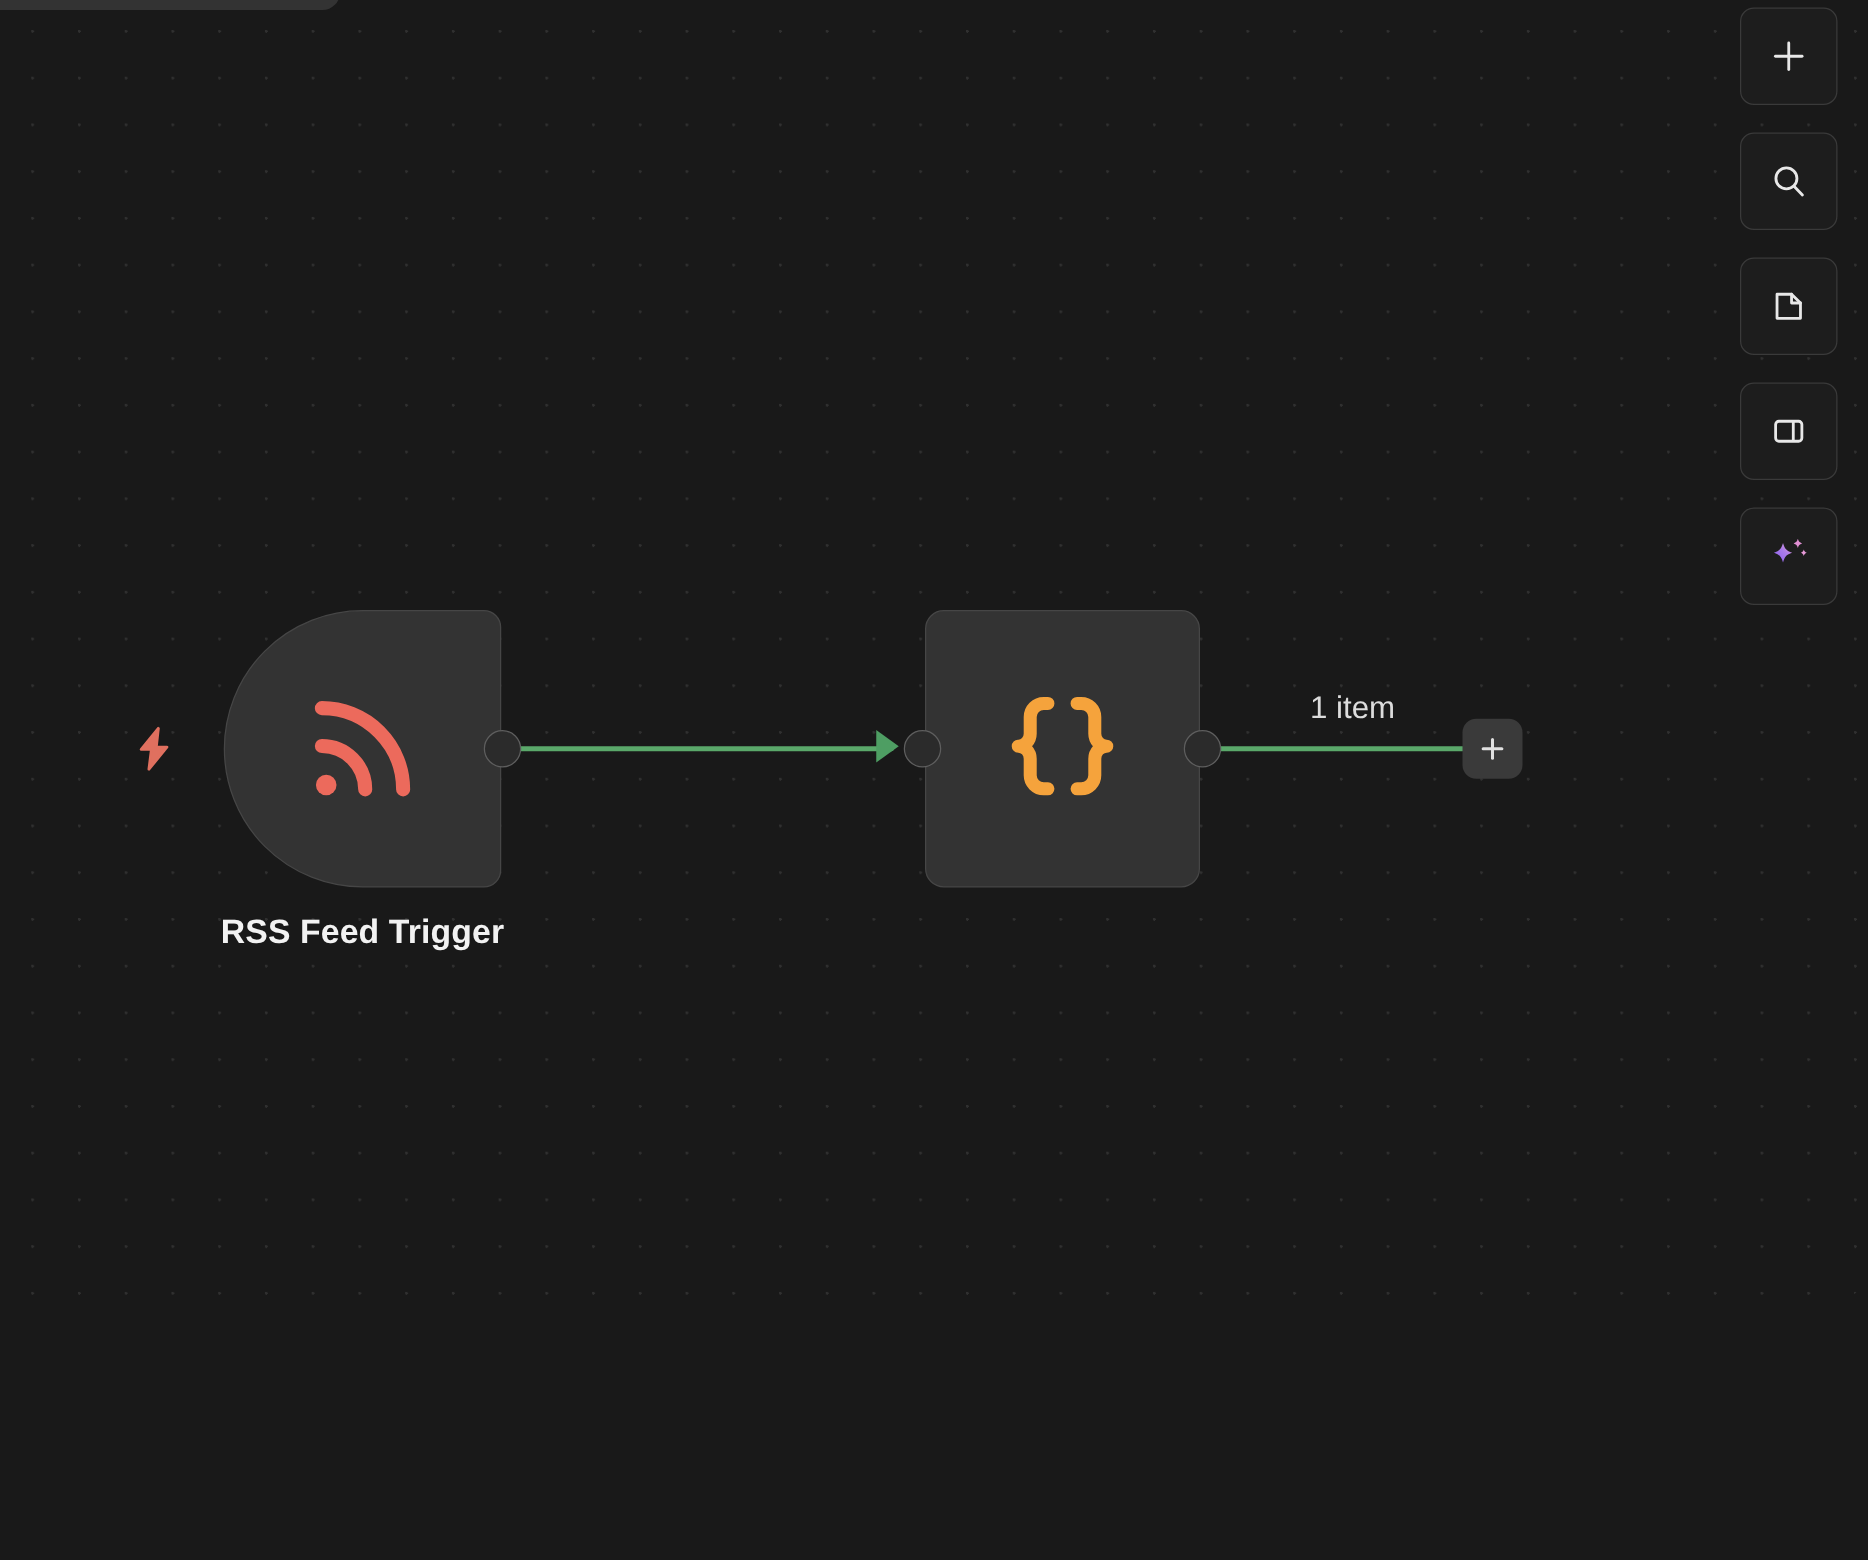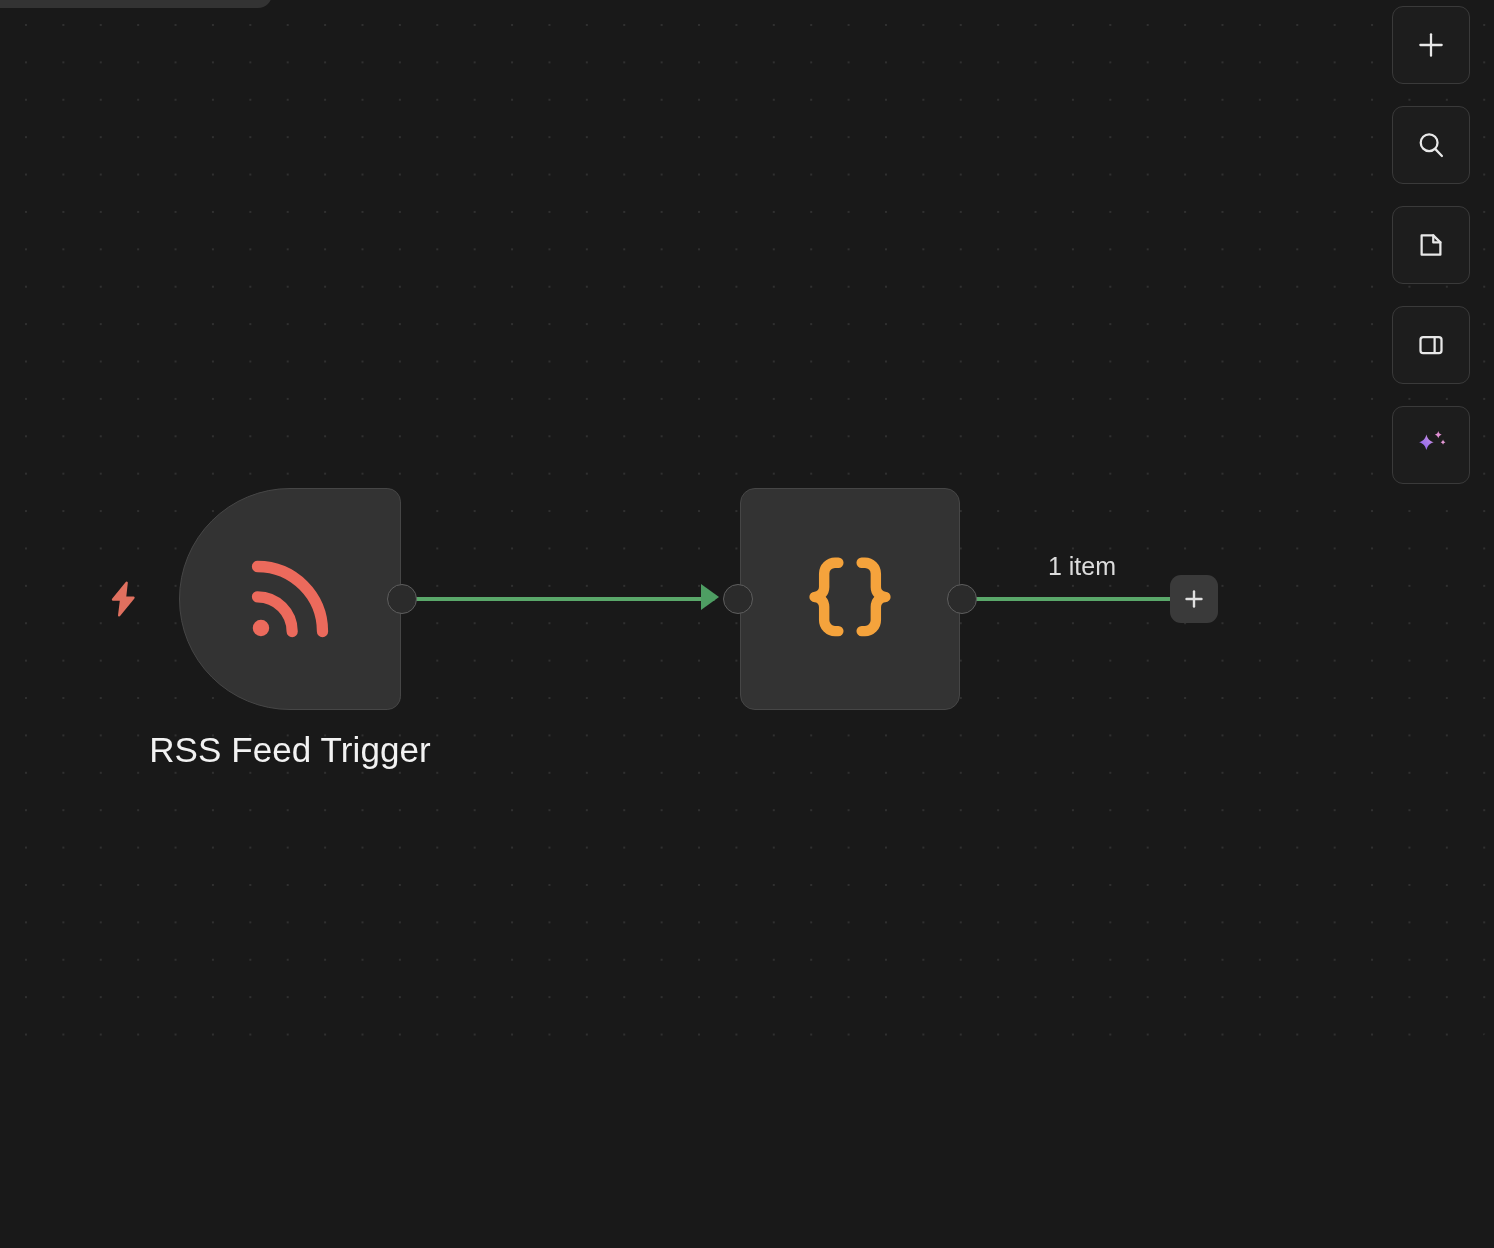--- a/index.html
+++ b/index.html
@@ -79,22 +79,22 @@
     height: 54px;
     display: flex;
     align-items: center;
     justify-content: center;
   }
 
   
   .node-title {
     position: absolute;
     color: #f2f2f2;
-    font-size: 35px;
-    font-weight: 400;
+    font-size: 27px;
+    font-weight: 700;
     letter-spacing: 0.1px;
     white-space: nowrap;
     text-align: center;
     line-height: 1.2;
   }
   #title-rss  { left: 0px;   top: 729px; width: 580px; }
   #title-code { left: 560px; top: 729px; width: 580px; }
 
   
   .endpoint {

